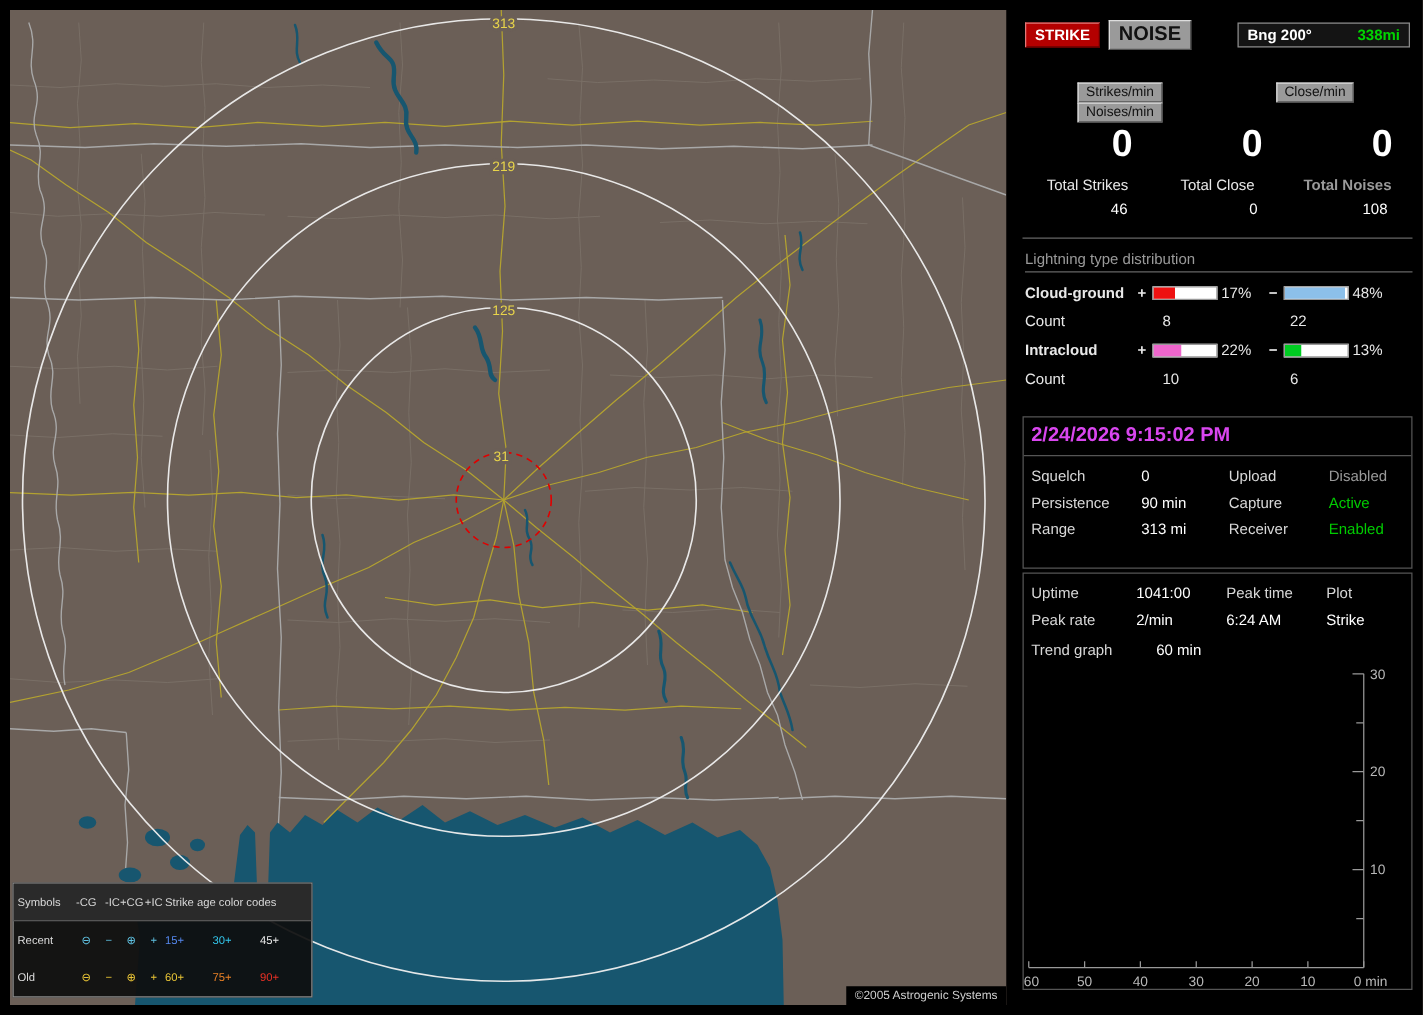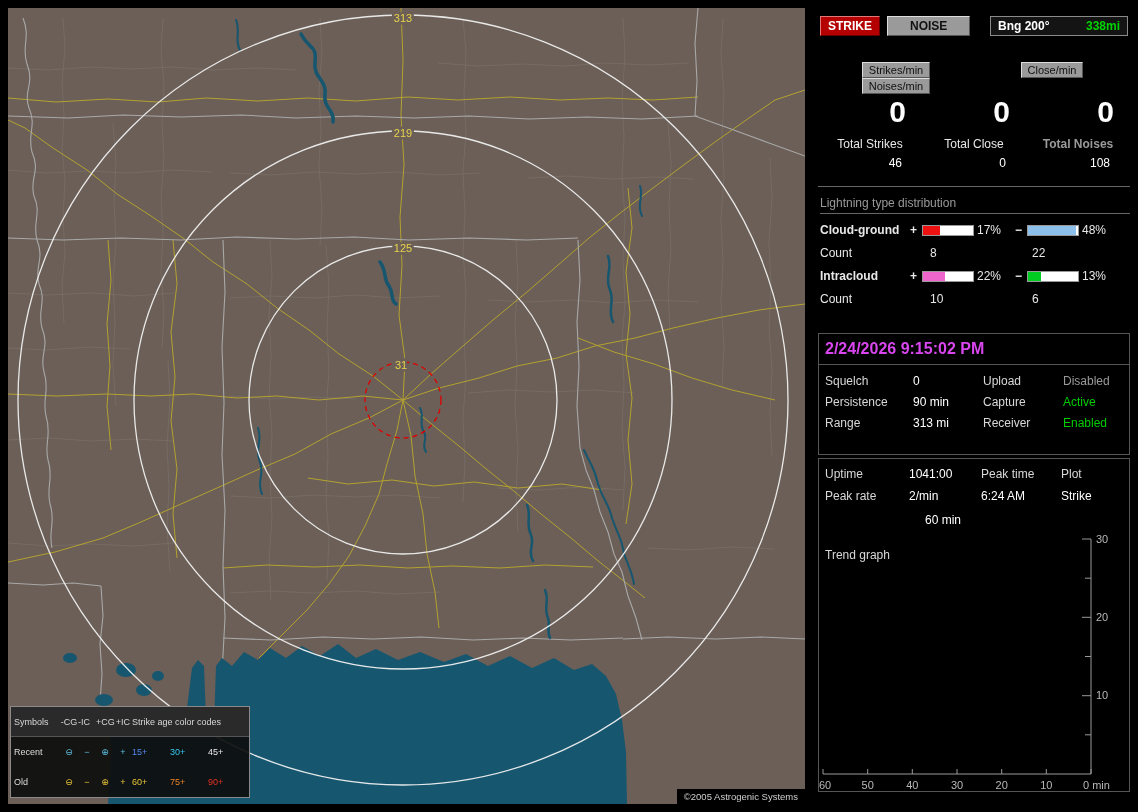--- a/index.html
+++ b/index.html
@@ -19,21 +19,21 @@
   .sym-recent { color:#5fc0e0; text-align:center; font-size:9px; }
   .sym-old { color:#e8c435; text-align:center; font-size:9px; }
   .a15{color:#5588ee} .a30{color:#33c8ee} .a45{color:#e8e8e8}
   .a60{color:#e8c435} .a75{color:#e88025} .a90{color:#e83025}
 
   
   .panel { position:absolute; left:818px; top:10px; width:312px; height:794px; color:#e8e8e8; font-size:12px; }
   .sec1 { position:absolute; top:0; left:0; right:0; }
   .top-row { display:flex; align-items:center; margin:6px 2px 0 2px; }
   .btn-strike { background:#b40000; color:#fff; font-weight:bold; font-size:12px; padding:2px 7px; border:1px solid; border-color:#e07a7a #600 #600 #e07a7a; cursor:pointer; }
-  .btn-noise { background:#9a9a9a; color:#111; font-weight:bold; font-size:12px; padding:2px 22px; margin-left:7px; border:1px solid; border-color:#ddd #555 #555 #ddd; cursor:pointer; }
+  .btn-noise { background:#9a9a9a; color:#111; font-weight:bold; font-size:16px; padding:2px 7px; margin-left:7px; border:1px solid; border-color:#ddd #555 #555 #ddd; cursor:pointer; }
   .bearing { margin-left:auto; border:1px solid #8a8a8a; background:#141414; padding:2px 7px; display:flex; min-width:138px; }
   .bearing .blbl { font-weight:bold; color:#fff; }
   .bearing .bval { font-weight:bold; color:#00d400; margin-left:auto; }
 
   .chip-row { display:grid; grid-template-columns:1fr 1fr; margin-top:26px; }
   .chip { background:#9a9a9a; color:#111; font-size:11px; padding:1px 6px; border:1px solid; border-color:#ddd #555 #555 #ddd; justify-self:center; }
   .zeros { display:grid; grid-template-columns:1fr 1fr 1fr; margin-top:1px; }
   .zero { font-size:30px; font-weight:bold; color:#fff; text-align:right; padding-right:16px; line-height:34px; }
   .totlbl { display:grid; grid-template-columns:1fr 1fr 1fr; margin-top:8px; text-align:center; }
   .totlbl .dim { color:#9a9a9a;font-weight:bold; }
@@ -57,21 +57,21 @@
 
   .sec2 { position:absolute; top:323px; left:0; width:312px; height:122px; border:1px solid #555; }
   .datetime { color:#d946ef; font-weight:bold; font-size:16px; padding:6px; border-bottom:1px solid #555; }
   .status-grid { display:grid; grid-template-columns:88px 70px 80px 1fr; row-gap:7px; padding:9px 6px; }
   .k { color:#d8d8d8; } .v { color:#fff; }
   .v.green { color:#00cc00; } .v.gray { color:#9a9a9a; }
 
   .sec3 { position:absolute; top:448px; left:0; width:312px; height:334px; border:1px solid #555; }
   .stats-grid { display:grid; grid-template-columns:84px 72px 80px 1fr; row-gap:8px; padding:8px 6px 0 6px; }
   .trend-row { display:flex; padding:10px 6px 0 6px; }
-  .trend-row .k { width:100px;margin-top:35px; }
+  .trend-row .k { width:100px; }
   .chart { position:absolute; left:0; top:58px; overflow:visible; }
   .chart line { stroke:#999; stroke-width:1; }
   .chart text { fill:#b8b8b8; font-size:11px; font-family:"Liberation Sans",sans-serif; }
 </style>
 </head>
 <body>
 
 <div class="map">
   <svg viewBox="0 0 797 796" width="797" height="796">
     <rect x="0" y="0" width="797" height="796" fill="#6b5f57"></rect>
@@ -176,21 +176,21 @@
       <text class="range-label" x="395" y="129">219</text>
       <text class="range-label" x="395" y="244">125</text>
       <text class="range-label" x="393" y="361">31</text>
     </g>
   </svg>
 
   <div class="legend">
     <div class="lg-row lg-head">
       <span>Symbols</span>
       <span style="text-align:center">-CG</span>
-      <span style="text-align:left">-IC</span>
+      <span style="text-align:right">-IC</span>
       <span style="text-align:center">+CG</span>
       <span style="text-align:center">+IC</span>
       <span class="lg-age-head">Strike age color codes</span>
     </div>
     <div class="lg-row">
       <span>Recent</span>
       <span class="sym-recent">⊖</span>
       <span class="sym-recent">−</span>
       <span class="sym-recent">⊕</span>
       <span class="sym-recent">+</span>

